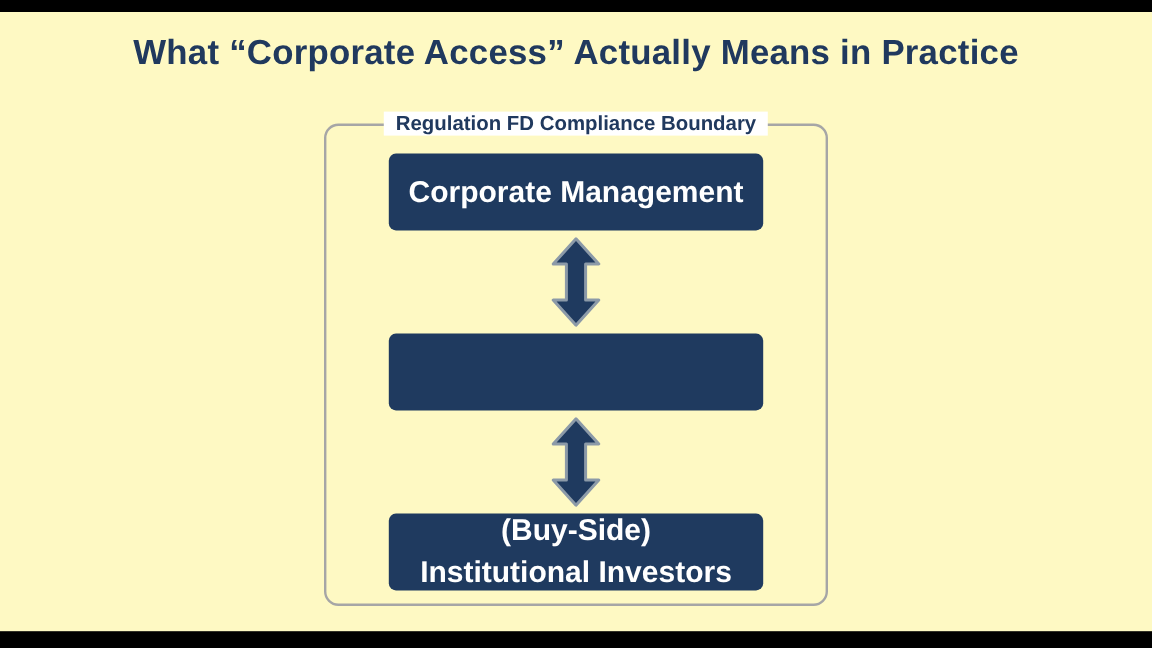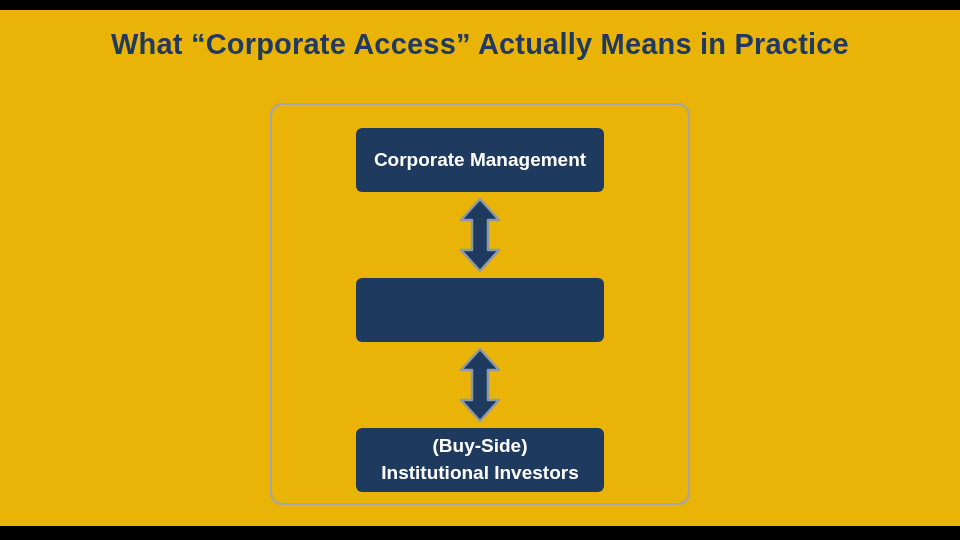--- a/index.html
+++ b/index.html
@@ -15,21 +15,21 @@
   html, body {
     width: 960px; height: 540px;
     background: var(--letterbox);
     font-family: "Liberation Sans", sans-serif;
     overflow: hidden;
   }
   .slide {
     position: absolute;
     left: 0; top: 10px;
     width: 960px; height: 516px;
-    background: #eab308;
+    background: #fef9c3;
   }
   .slide-title {
     margin-top: 18px;
     text-align: center;
     font-size: 29px;
     font-weight: 700;
     color: var(--title_color);
     letter-spacing: 0.2px;
   }
   .boundary {
@@ -49,30 +49,30 @@
     left: 50%;
     transform: translateX(-50%);
     background: #ffffff;
     padding: 0 10px;
     font-size: 17px;
     font-weight: 700;
     color: var(--title_color);
     white-space: nowrap;
   }
   .node-box {
-    width: 248px;
+    width: 312px;
     height: 64px;
     background: var(--box_bg);
     border-radius: 6px;
     display: flex;
     flex-direction: column;
     align-items: center;
     justify-content: center;
     color: var(--box_text);
-    font-size: 19px;
+    font-size: 25px;
     font-weight: 700;
     line-height: 1.4;
     text-align: center;
   }
   .arrow-wrap {
     height: 86px;
     display: flex;
     align-items: center;
     justify-content: center;
   }
@@ -85,20 +85,21 @@
 </style>
 </head>
 <body>
 
 <div class="slide">
 
   <div class="slide-title">What “Corporate Access” Actually Means in Practice</div>
 
   <div class="boundary">
 
+    <div class="boundary-label">Regulation FD Compliance Boundary</div>
 
     <div class="node-box">
       <span>Corporate Management</span>
     </div>
 
     <div class="arrow-wrap">
       <svg width="46" height="76" viewBox="0 0 46 76" aria-hidden="true">
         <polygon points="23,2 42,23 31,23 31,53 42,53 23,74 4,53 15,53 15,23 4,23"></polygon>
       </svg>
     </div>

